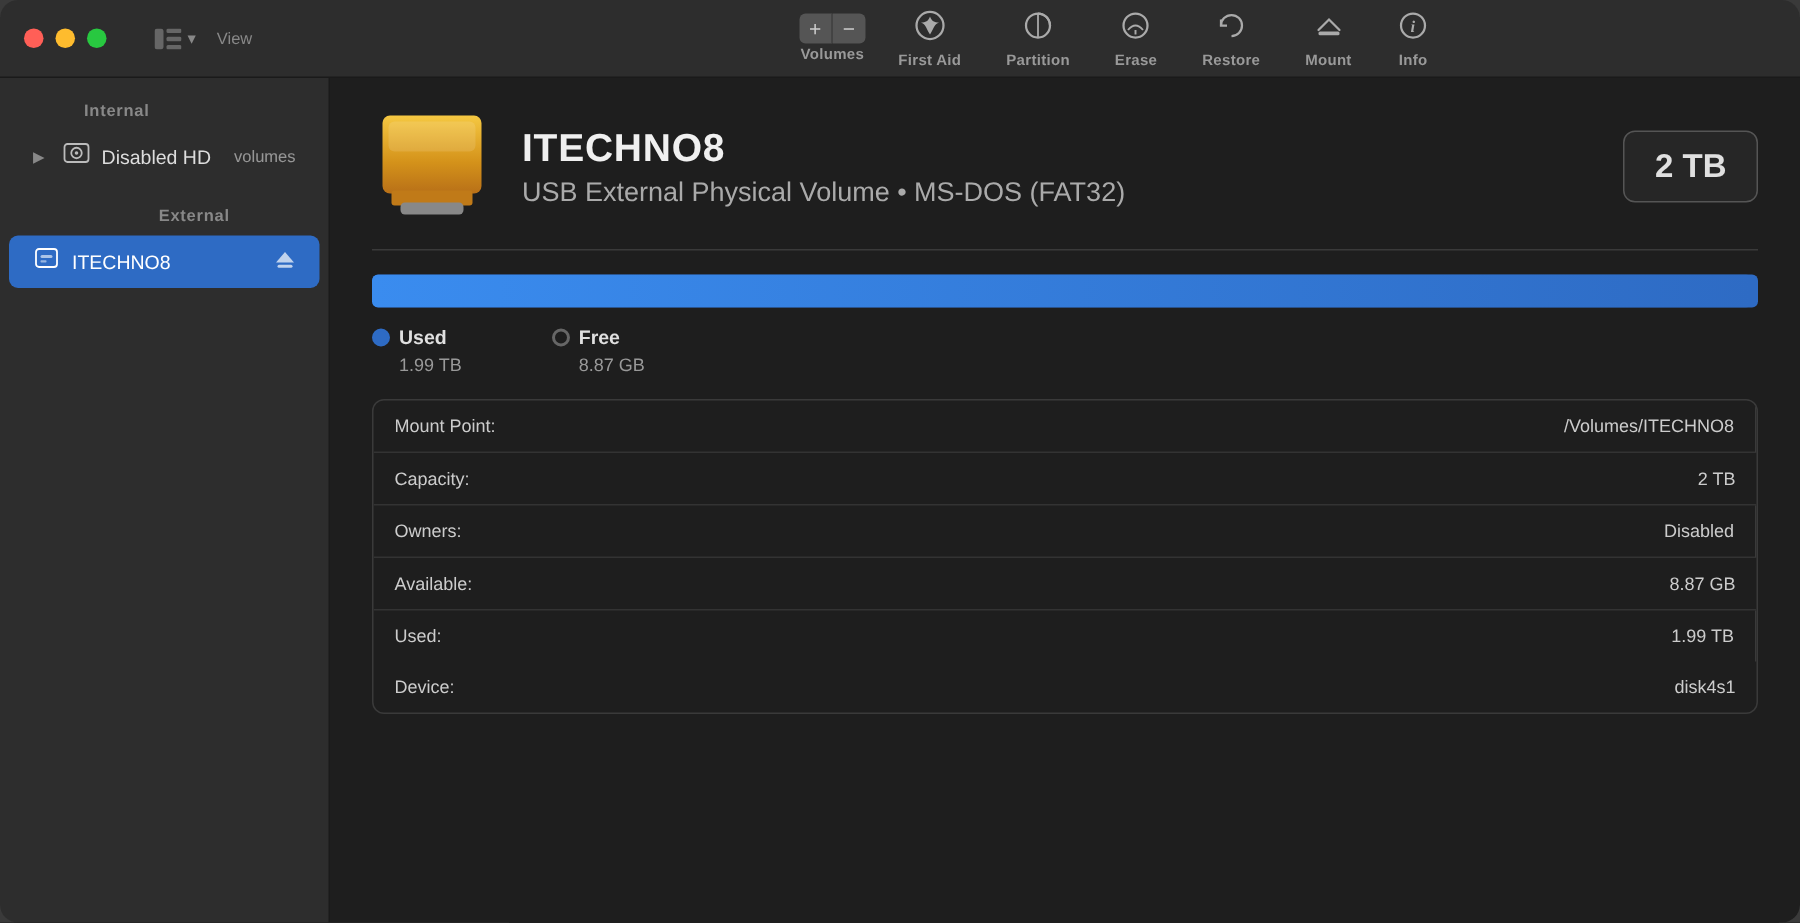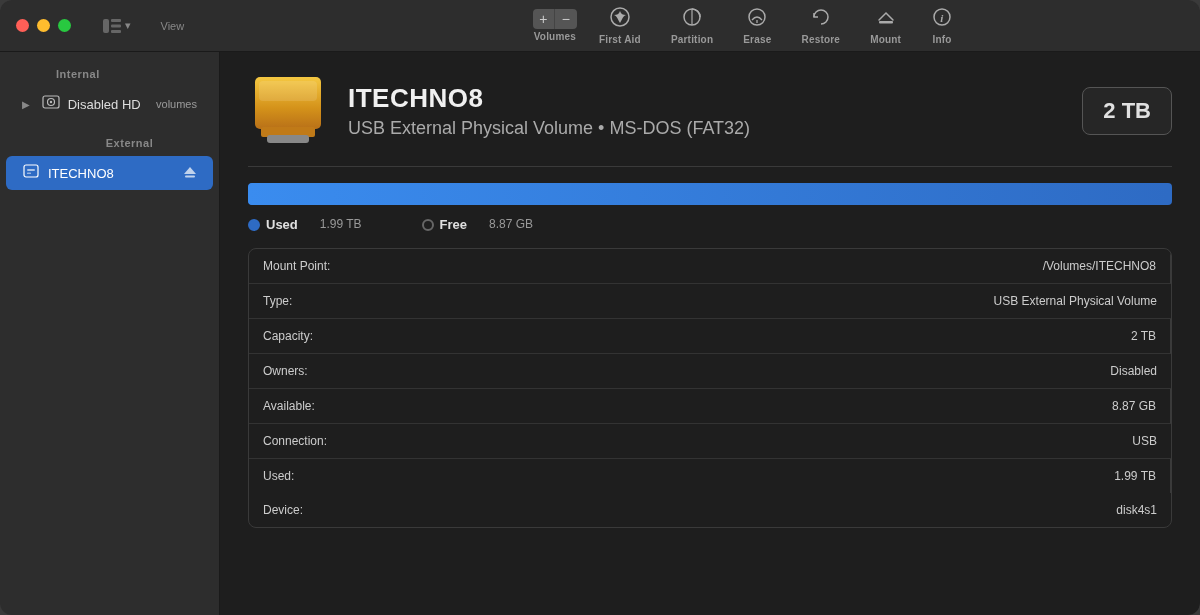--- a/index.html
+++ b/index.html
@@ -243,21 +243,21 @@
     }
 
     .storage-legend {
       display: flex;
       gap: 60px;
       margin-top: 10px;
     }
 
     .legend-item {
       display: flex;
-      flex-direction: row;
+      flex-direction: column;
       gap: 4px;
     }
     .legend-row {
       display: flex;
       align-items: center;
       gap: 6px;
     }
     .legend-dot {
       width: 12px;
       height: 12px;
@@ -323,21 +323,21 @@
       </div>
       <div class="sidebar-toggle">
         <svg width="18" height="14" viewBox="0 0 18 14" fill="none">
           <rect x="0" y="0" width="6" height="14" rx="2" fill="#666"></rect>
           <rect x="8" y="0" width="10" height="3" rx="1" fill="#666"></rect>
           <rect x="8" y="5.5" width="10" height="3" rx="1" fill="#666"></rect>
           <rect x="8" y="11" width="10" height="3" rx="1" fill="#666"></rect>
         </svg>
         <span style="font-size:11px; color:#888; margin-left:2px;">▾</span>
       </div>
-      <span style="font-size:11px;color:#888;padding-left:6px;margin-left:16px;">View</span>
+      <span style="font-size:11px;color:#888;padding-left:6px;">View</span>
     </div>
 
     <div class="titlebar-center">
 
       <div style="display:flex; align-items:center; justify-content:center; gap:2px;">
 
         <div style="display:flex;flex-direction:column;align-items:center;margin-right:6px;">
           <div class="vol-row">
             <button class="vol-btn">+</button>
             <button class="vol-btn">−</button>
@@ -499,40 +499,32 @@
           <div class="legend-value">8.87 GB</div>
         </div>
       </div>
 
       <div class="details-table">
         <div class="detail-cell">
           <span class="detail-key">Mount Point:</span>
           <span class="detail-value">/Volumes/ITECHNO8</span>
         </div>
         <div class="detail-cell">
-          <span class="detail-key">Type:</span>
-          <span class="detail-value">USB External Physical Volume</span>
-        </div>
-        <div class="detail-cell">
           <span class="detail-key">Capacity:</span>
           <span class="detail-value">2 TB</span>
         </div>
         <div class="detail-cell">
           <span class="detail-key">Owners:</span>
           <span class="detail-value">Disabled</span>
         </div>
         <div class="detail-cell">
           <span class="detail-key">Available:</span>
           <span class="detail-value">8.87 GB</span>
         </div>
         <div class="detail-cell">
-          <span class="detail-key">Connection:</span>
-          <span class="detail-value">USB</span>
-        </div>
-        <div class="detail-cell">
           <span class="detail-key">Used:</span>
           <span class="detail-value">1.99 TB</span>
         </div>
         <div class="detail-cell">
           <span class="detail-key">Device:</span>
           <span class="detail-value">disk4s1</span>
         </div>
       </div>
 
     </div>

